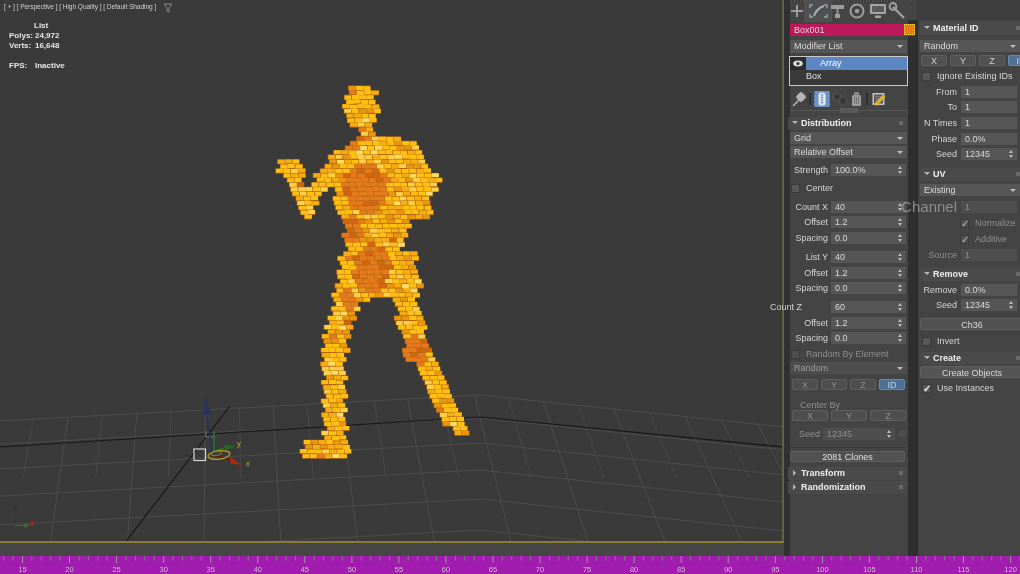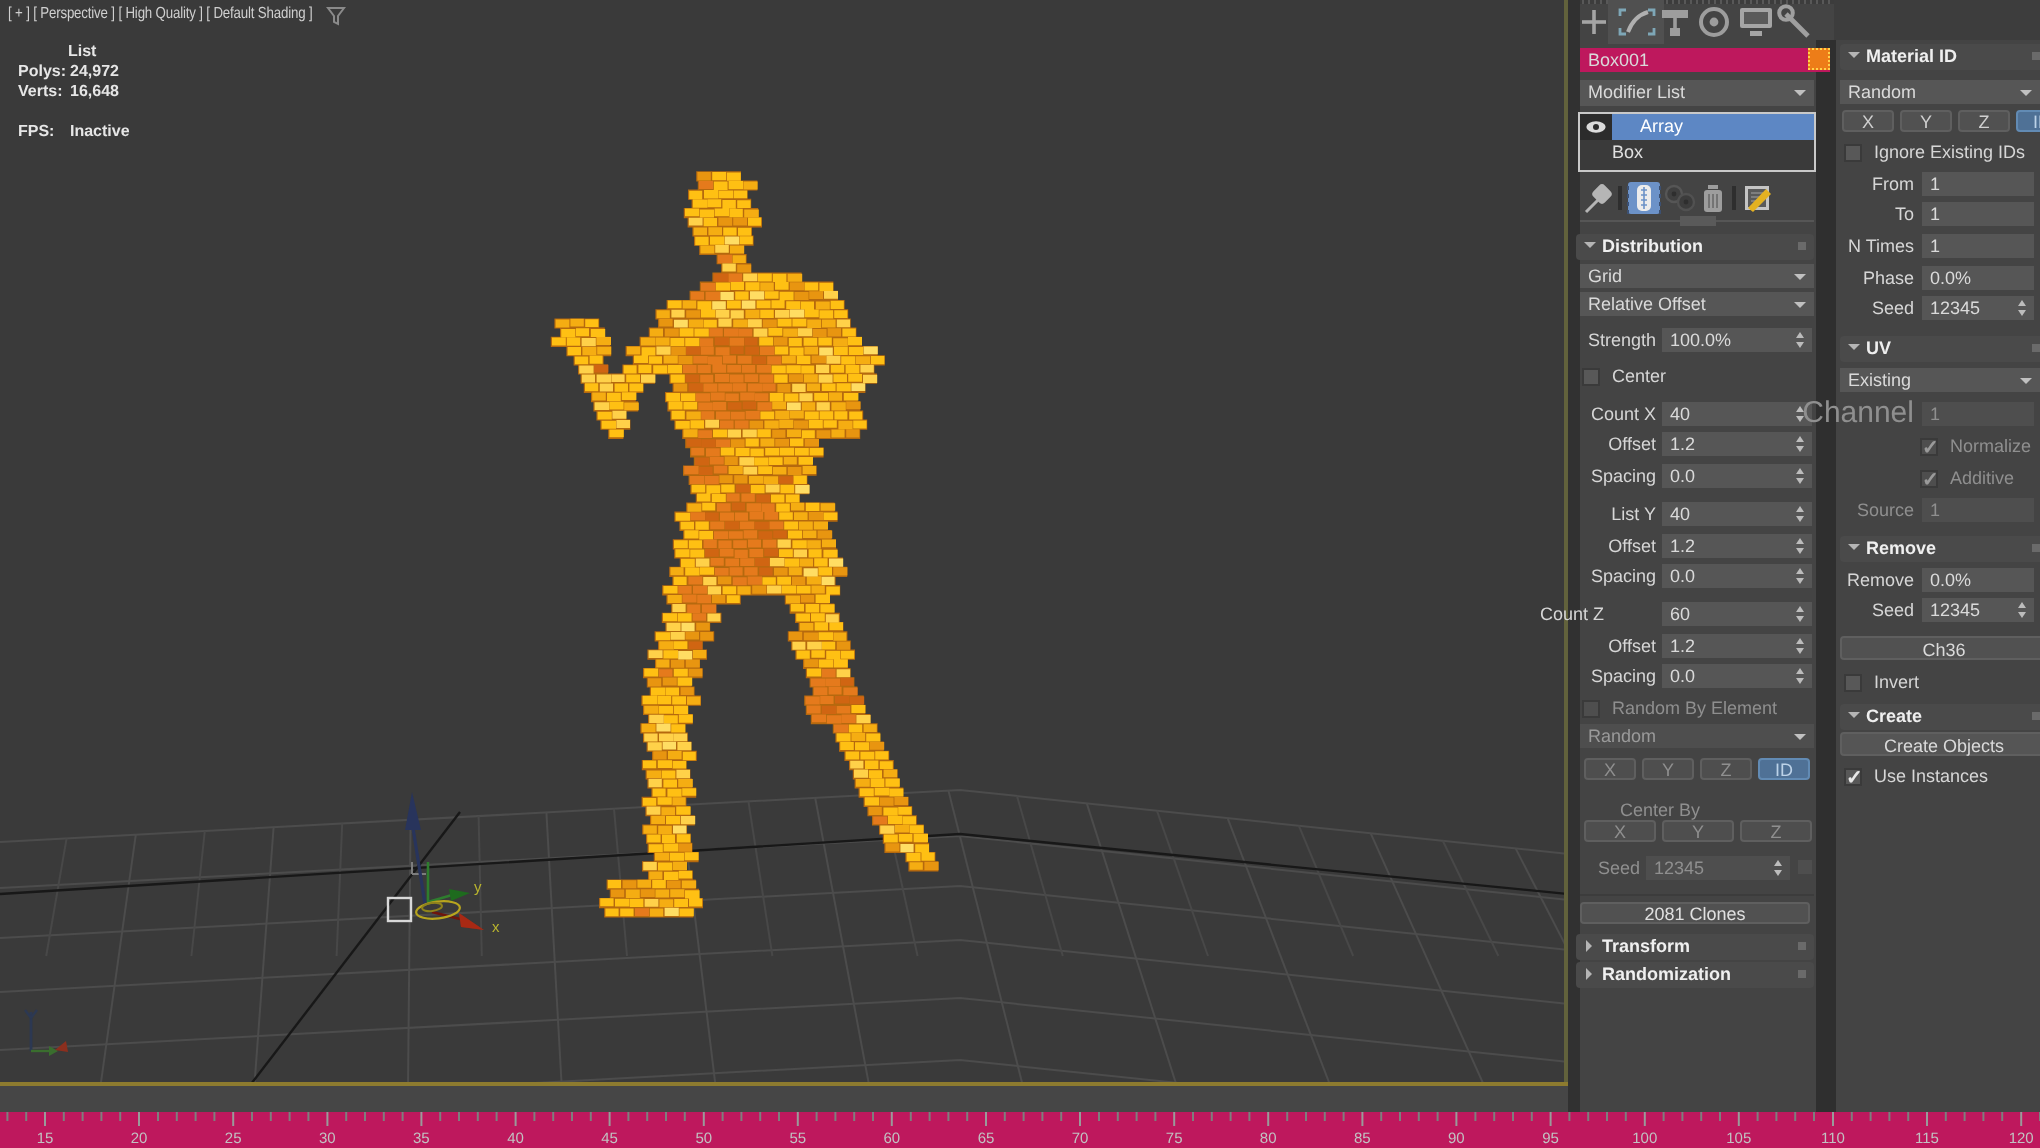--- a/index.html
+++ b/index.html
@@ -212,21 +212,21 @@
 <div style="position:absolute;left:898px;top:334px;width:0;height:0;border-left:2.5px solid transparent;border-right:2.5px solid transparent;border-bottom:3px solid #bcbcbc;"></div>
 <div style="position:absolute;left:898px;top:339px;width:0;height:0;border-left:2.5px solid transparent;border-right:2.5px solid transparent;border-top:3px solid #bcbcbc;"></div>
 <div style="position:absolute;left:791px;top:350px;width:9px;height:9px;background:#4e4e4e;border:1px solid #3a3a3a;"></div>
 <div style="position:absolute;left:806px;top:349px;font-size:9px;color:#8f8f8f;">Random By Element</div>
 <div style="position:absolute;left:790px;top:362px;width:117px;height:12px;background:#4e4e4e;color:#9a9a9a;font-size:9px;line-height:12px;padding-left:4px;">Random</div>
 <div style="position:absolute;left:897px;top:367px;width:0;height:0;border-left:3px solid transparent;border-right:3px solid transparent;border-top:3.5px solid #c0c0c0;"></div>
 <div style="position:absolute;left:792px;top:379px;width:26px;height:11px;background:#4e4e4e;border:1px solid #5f5f5f;border-radius:2px;color:#8f8f8f;font-size:9px;line-height:11px;text-align:center;">X</div>
 <div style="position:absolute;left:821px;top:379px;width:26px;height:11px;background:#4e4e4e;border:1px solid #5f5f5f;border-radius:2px;color:#8f8f8f;font-size:9px;line-height:11px;text-align:center;">Y</div>
 <div style="position:absolute;left:850px;top:379px;width:26px;height:11px;background:#4e4e4e;border:1px solid #5f5f5f;border-radius:2px;color:#8f8f8f;font-size:9px;line-height:11px;text-align:center;">Z</div>
 <div style="position:absolute;left:879px;top:379px;width:26px;height:11px;background:#4f7196;border:1px solid #628bb4;border-radius:2px;color:#bcd2e8;font-size:9px;line-height:11px;text-align:center;">ID</div>
-<div style="position:absolute;left:790px;top:399px;width:60px;height:12px;color:#8f8f8f;font-size:9px;line-height:12px;text-align:right;">Center By</div>
+<div style="position:absolute;left:790px;top:399px;width:60px;height:12px;color:#8f8f8f;font-size:9px;line-height:12px;text-align:center;">Center By</div>
 <div style="position:absolute;left:792px;top:410px;width:36px;height:11px;background:#4e4e4e;border:1px solid #5f5f5f;border-radius:2px;color:#8f8f8f;font-size:9px;line-height:11px;text-align:center;">X</div>
 <div style="position:absolute;left:831px;top:410px;width:36px;height:11px;background:#4e4e4e;border:1px solid #5f5f5f;border-radius:2px;color:#8f8f8f;font-size:9px;line-height:11px;text-align:center;">Y</div>
 <div style="position:absolute;left:870px;top:410px;width:36px;height:11px;background:#4e4e4e;border:1px solid #5f5f5f;border-radius:2px;color:#8f8f8f;font-size:9px;line-height:11px;text-align:center;">Z</div>
 <div style="position:absolute;left:770px;top:428px;width:50px;height:12px;color:#8f8f8f;font-size:9px;line-height:12px;text-align:right;">Seed</div>
 <div style="position:absolute;left:823px;top:428px;width:72px;height:12px;background:#4e4e4e;color:#8f8f8f;font-size:9px;line-height:12px;padding-left:4px;">12345</div>
 <div style="position:absolute;left:887px;top:430px;width:0;height:0;border-left:2.5px solid transparent;border-right:2.5px solid transparent;border-bottom:3px solid #bcbcbc;"></div>
 <div style="position:absolute;left:887px;top:435px;width:0;height:0;border-left:2.5px solid transparent;border-right:2.5px solid transparent;border-top:3px solid #bcbcbc;"></div>
 <div style="position:absolute;left:898px;top:429px;width:9px;height:9px;background:#4e4e4e;border:1px solid #444;"></div>
 <div style="position:absolute;left:790px;top:447px;width:117px;height:1px;background:#3c3c3c;"></div>
 <div style="position:absolute;left:790px;top:451px;width:115px;height:11px;background:#515151;border:1px solid #5f5f5f;border-radius:2px;color:#e0e0e0;font-size:9px;line-height:11px;text-align:center;">2081 Clones</div>
@@ -301,21 +301,21 @@
 <div style="position:absolute;left:920px;top:352px;width:104px;height:13px;background:#4a4a4a;border-radius:2px;">
     <span style="position:absolute;left:4px;top:4px;width:0;height:0;border-left:3px solid transparent;border-right:3px solid transparent;border-top:3.5px solid #b5b5b5;"></span>
     <span style="position:absolute;left:13px;top:0;font-size:9px;font-weight:bold;color:#efefef;line-height:13px;">Create</span>
     <span style="position:absolute;right:4px;top:4px;width:4px;height:4px;background:#6a6a6a;"></span>
   </div>
 <div style="position:absolute;left:920px;top:366px;width:104px;height:12px;background:#555555;border:1px solid #5f5f5f;border-radius:2px;color:#dadada;font-size:9px;line-height:12px;text-align:center;">Create Objects</div>
 <div style="position:absolute;left:922px;top:384px;width:9px;height:9px;background:#585858;border:1px solid #3a3a3a;">
     <span style="position:absolute;left:0px;top:-2px;color:#e8e8e8;font-size:10px;font-weight:bold;">✓</span>
   </div>
 <div style="position:absolute;left:937px;top:383px;font-size:9px;color:#d6d6d6;">Use Instances</div>
-<div style="position:absolute;left:0;top:556px;width:1020px;height:18px;background:#be185d;">
+<div style="position:absolute;left:0;top:556px;width:1020px;height:18px;background:#a21caf;">
 <svg width="1020" height="18" style="position:absolute;left:0;top:0">
       <line x1="3.7" y1="0" x2="3.7" y2="4.5" stroke="#7e7e7e"></line>
       <line x1="13.1" y1="0" x2="13.1" y2="4.5" stroke="#7e7e7e"></line>
       <line x1="22.5" y1="0" x2="22.5" y2="7" stroke="#9a9a9a"></line>
       <text x="22.5" y="15.5" font-size="7.5" fill="#c2c2c2" text-anchor="middle" font-family="Liberation Sans, sans-serif">15</text>
       <line x1="31.9" y1="0" x2="31.9" y2="4.5" stroke="#7e7e7e"></line>
       <line x1="41.3" y1="0" x2="41.3" y2="4.5" stroke="#7e7e7e"></line>
       <line x1="50.7" y1="0" x2="50.7" y2="4.5" stroke="#7e7e7e"></line>
       <line x1="60.1" y1="0" x2="60.1" y2="4.5" stroke="#7e7e7e"></line>
       <line x1="69.5" y1="0" x2="69.5" y2="7" stroke="#9a9a9a"></line>

